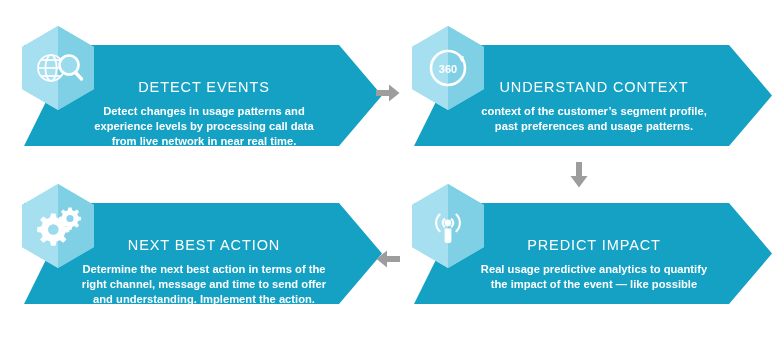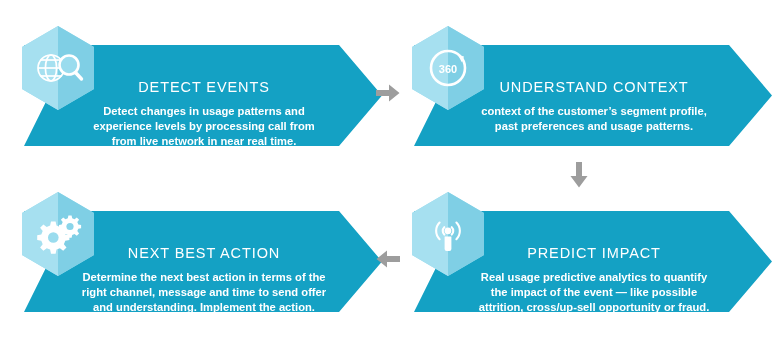--- a/index.html
+++ b/index.html
@@ -20,21 +20,21 @@
     background: #ffffff;
   }
 
   
   .step {
     position: absolute;
     width: 364px;
     height: 122px;
   }
   .step.r1 { top: 24px; }
-  .step.r2 { top: 190px; }
+  .step.r2 { top: 182px; }
   .step.c1 { left: 18px; }
   .step.c2 { left: 408px; }
 
   
   .banner {
     position: absolute;
     left: 6px;
     top: 21px;
     width: 358px;
     height: 101px;
@@ -110,21 +110,21 @@
 
 <div id="stage">
 
   <div class="step r1 c1">
     <div class="banner"></div>
     <div class="banner-inner">
       <div class="title">DETECT EVENTS</div>
       <div class="divider"></div>
       <div class="desc">
         <div>Detect changes in usage patterns and</div>
-        <div>experience levels by processing call from</div>
+        <div>experience levels by processing call data</div>
         <div>from live network in near real time.</div>
       </div>
     </div>
 
     <div class="hex">
       <svg width="80" height="88" viewBox="0 0 80 88">
         <polygon points="40,2 76,23 76,65 40,86 4,65 4,23" fill="#9adcee"></polygon>
         <polygon points="40,2 76,23 76,65 40,86" fill="#7fcfe5"></polygon>
         <polygon points="40,2 40,86 4,65 4,23" fill="#a6e0f0"></polygon>
         <g fill="none" stroke="#ffffff" stroke-width="1.7">
@@ -195,21 +195,20 @@
   </div>
 
   <div class="step r2 c2">
     <div class="banner"></div>
     <div class="banner-inner">
       <div class="title">PREDICT IMPACT</div>
       <div class="divider"></div>
       <div class="desc">
         <div>Real usage predictive analytics to quantify</div>
         <div>the impact of the event — like possible</div>
-        <div>attrition, cross/up-sell opportunity or fraud.</div>
       </div>
     </div>
 
     <div class="hex">
       <svg width="80" height="88" viewBox="0 0 80 88">
         <polygon points="40,2 76,23 76,65 40,86 4,65 4,23" fill="#9adcee"></polygon>
         <polygon points="40,2 76,23 76,65 40,86" fill="#7fcfe5"></polygon>
         <polygon points="40,2 40,86 4,65 4,23" fill="#a6e0f0"></polygon>
         <g fill="none" stroke="#ffffff" stroke-width="2.1" stroke-linecap="round">
           <path d="M31.6 49.2 a11.8 11.8 0 0 1 0 -16.7"></path>

